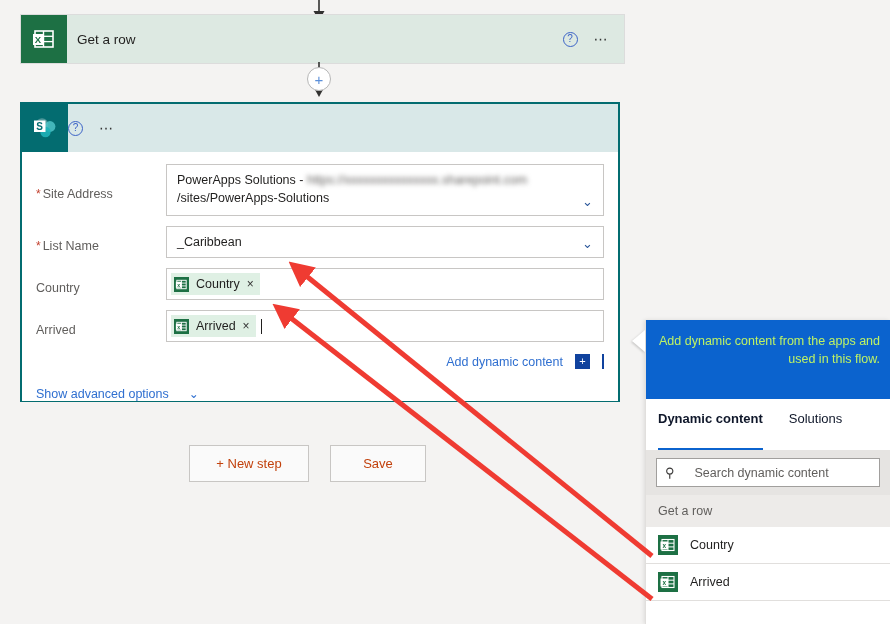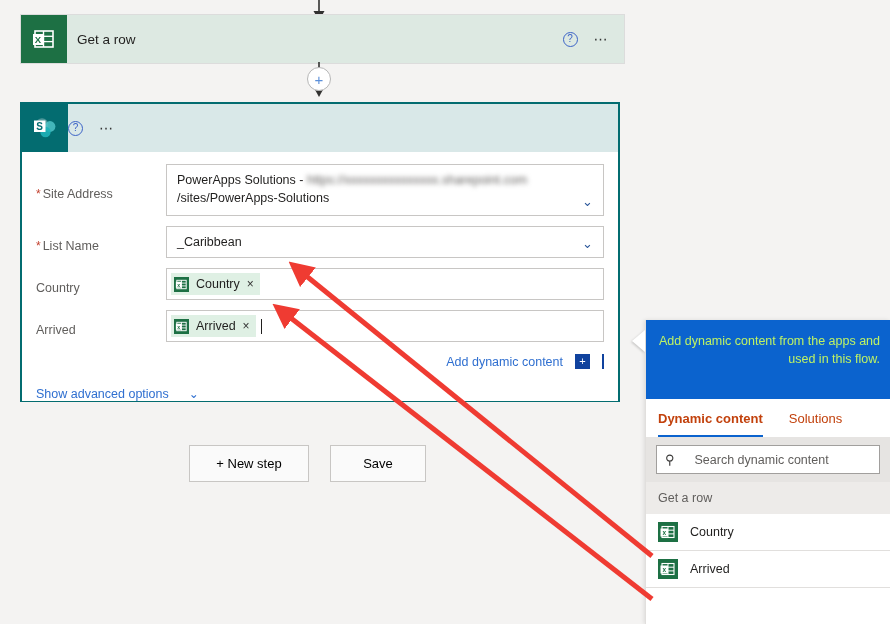--- a/index.html
+++ b/index.html
@@ -152,21 +152,21 @@
   .adv-row { padding: 18px 0 0 14px; display: flex; align-items: center; gap: 20px; }
   .adv-link { font-size: 12.5px; color: #2f6fd0; cursor: pointer; }
   .adv-chev { color: #2f6fd0; font-size: 12px; }
 
   
   .btn {
     position: absolute;
     height: 37px;
     border: 1px solid #c8c6c4;
     background: #fafafa;
-    font-size: 13px; color: #000000;
+    font-size: 13px; color: #c2410c;
     display: flex; align-items: center; justify-content: center;
     cursor: pointer;
   }
   #btn-newstep { left: 189px; top: 445px; width: 120px; }
   #btn-save { left: 330px; top: 445px; width: 96px; }
 
   
   #dc-panel {
     position: absolute; left: 645px; top: 320px;
     width: 245px; height: 304px;
@@ -190,22 +190,22 @@
     border-right: 13px solid #ffffff;
     filter: drop-shadow(-1px 1px 1px rgba(0,0,0,0.18));
     z-index: 6;
   }
   .dc-tabs {
     display: flex; gap: 26px;
     padding: 12px 0 0 12px;
     background: #fff;
   }
   .dc-tab {
-    font-size: 13px; color: #c2410c;
-    padding-bottom: 9px; cursor: pointer;
+    font-size: 13px; color: #0f172a;
+    padding-bottom: 22px; cursor: pointer;
   }
   .dc-tab.active { font-weight: bold; border-bottom: 2.5px solid #0b63ce; }
   .dc-searchwrap { background: #e6e4e2; padding: 8px 10px; }
   .dc-search {
     background: #fff; border: 1px solid #a19f9d;
     height: 29px; display: flex; align-items: center; gap: 8px;
     padding: 0 8px;
   }
   .dc-search .mag { font-size: 13px; color: #3b3a39; }
   .dc-search input {

